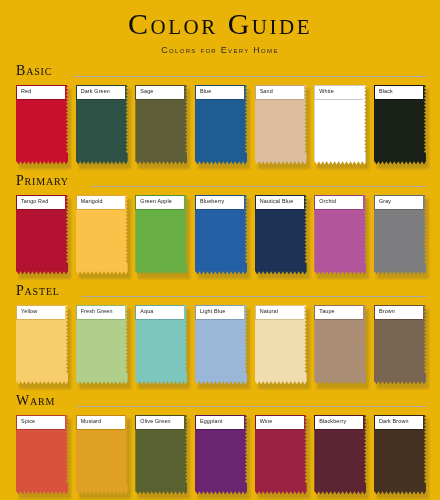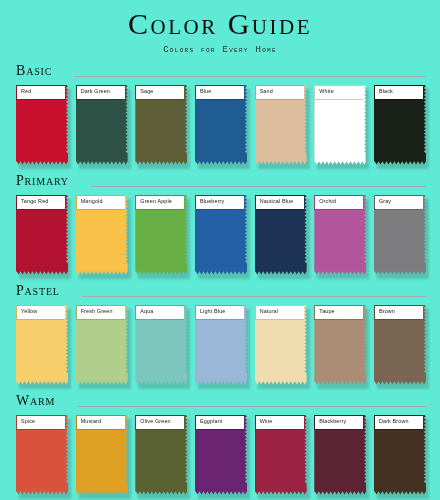--- a/index.html
+++ b/index.html
@@ -11,42 +11,42 @@
     width: 440px;
     height: 500px;
     overflow: hidden;
     font-family: "Liberation Sans", sans-serif;
     color: #111;
   }
   #page {
     position: relative;
     width: 440px;
     height: 500px;
-    background: #5eead4;
+    background: #eab308;
     box-sizing: border-box;
     padding: 0 12px;
   }
 
   
   .header {
     text-align: center;
     padding-top: 8px;
   }
   .main-title {
     font-family: "Liberation Serif", serif;
     font-size: 30px;
     letter-spacing: 2.5px;
     font-variant: small-caps;
     color: #0c0c0c;
     line-height: 1.05;
     margin: 0;
     font-weight: 400;
   }
   .sub-title {
-    font-family: Liberation Mono, monospace;
+    font-family: Liberation Sans, sans-serif;
     font-size: 9px;
     letter-spacing: 1.3px;
     font-variant: small-caps;
     color: #2a2a2a;
     margin: 5px 0 0 0;
     font-weight: 400;
   }
 
   
   .section {

